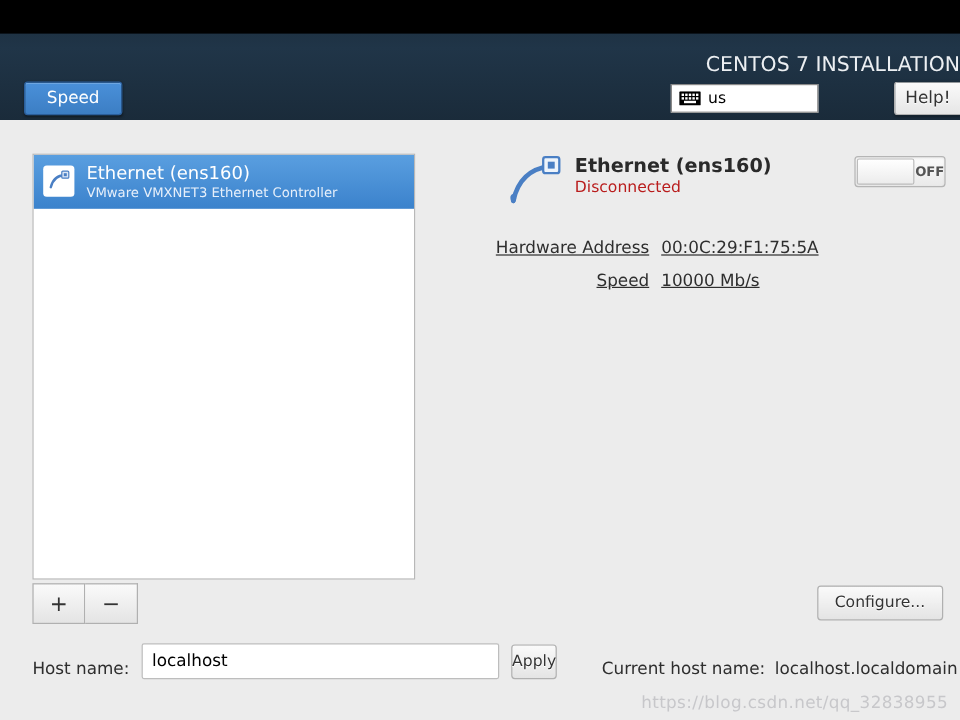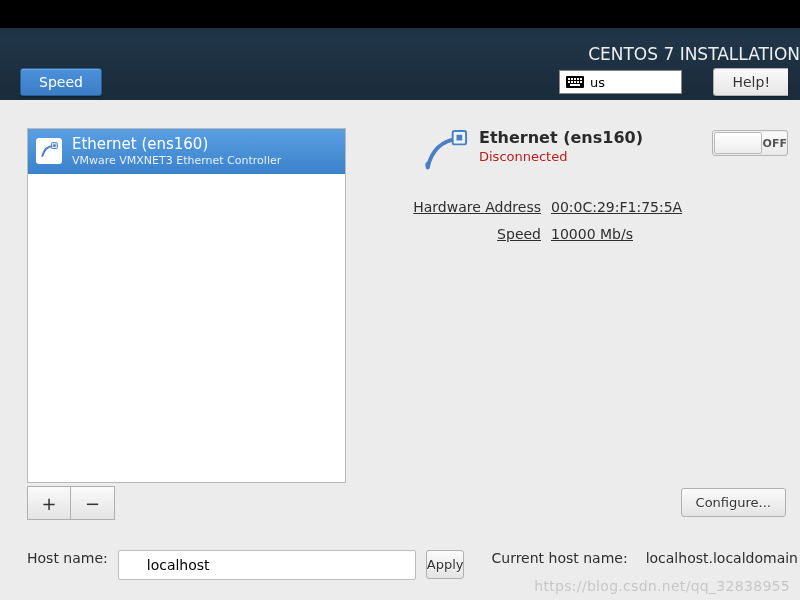--- a/index.html
+++ b/index.html
@@ -22,25 +22,25 @@
     color:#fff; font-size:14px; padding:5px 18px; cursor:pointer;
     box-shadow: inset 0 1px 0 rgba(255,255,255,.2), 0 1px 2px rgba(0,0,0,.4);
   }
   .kb-indicator {
     position:absolute; top:70px; right:118px;
     background:#fff; border:1px solid #888; height:24px; width:123px;
     display:flex; align-items:center; padding:0 6px; gap:6px; color:#000; font-size:13px;
   }
   .kb-indicator .kb-icon { display:inline-flex; }
   .help-btn {
-    position:absolute; top:68px; right:12px;
+    position:absolute; top:68px; right:0;
     background: linear-gradient(to bottom,#fafafa,#e6e6e6);
     border:1px solid #b0b0b0; border-left:1px solid #b0b0b0; border-right:none;
     border-radius:3px 0 0 3px;
-    color:#333; font-size:14px; padding:5px 18px; cursor:pointer;
+    color:#333; font-size:14px; padding:5px 8px; cursor:pointer;
     text-shadow:0 1px 0 #fff; box-shadow: 0 1px 2px rgba(0,0,0,.3); text-align: right;
   }
 
   .body { position:absolute; top:100px; left:0; right:0; bottom:0; background:#ececec; }
 
   .device-panel {
     position:absolute; top:28px; left:27px; width:319px; height:355px;
     border:1px solid #b8b8b8; background:#fff; display:flex; flex-direction:column;
   }
   .device-list { flex:1; overflow:auto; }
@@ -92,34 +92,34 @@
   .configure-btn {
     position:absolute; top:388px; right:14px;
     background:linear-gradient(to bottom,#fafafa,#e4e4e4);
     border:1px solid #b0b0b0; border-radius:3px;
     color:#333; font-size:13px; padding:6px 14px; cursor:pointer;
     text-shadow:0 1px 0 #fff;
     margin-left:24px;
   }
 
   .hostrow {
-    position:absolute; top:450px; left:27px; right:0;
-    display:flex; align-items:flex-start; gap:10px; font-size:14px; color:#2e2e2e;
+    position:absolute; top:436px; left:27px; right:0;
+    display:flex; align-items:flex-end; gap:10px; font-size:14px; color:#2e2e2e;
   }
   .hostrow input[type=text] {
     width:298px; height:30px; border:1px solid #bdbdbd; border-radius:2px;
-    padding:0 28px; font-size:14px; background:#fff;
+    padding:0 8px; font-size:14px; background:#fff;
   }
   .apply-btn {
     background:linear-gradient(to bottom,#fafafa,#e4e4e4);
     border:1px solid #b0b0b0; border-radius:3px;
     color:#333; font-size:13px; padding:6px 0; cursor:pointer;
     text-shadow:0 1px 0 #fff;
   }
-  .cur-host { margin-left:auto; margin-right:2px; display:flex; gap:18px; align-items:center; }
+  .cur-host { margin-left:auto; margin-right:2px; display:flex; gap:8px; align-items:center; }
   .cur-host .lbl { color:#2e2e2e; }
   .cur-host .val { color:#2e2e2e; }
 
   .watermark {
     position:absolute; bottom:6px; right:10px;
     color:rgba(170,170,175,.55); font-size:14px; letter-spacing:.3px;
     pointer-events:none;
   }
 </style>
 </head>

